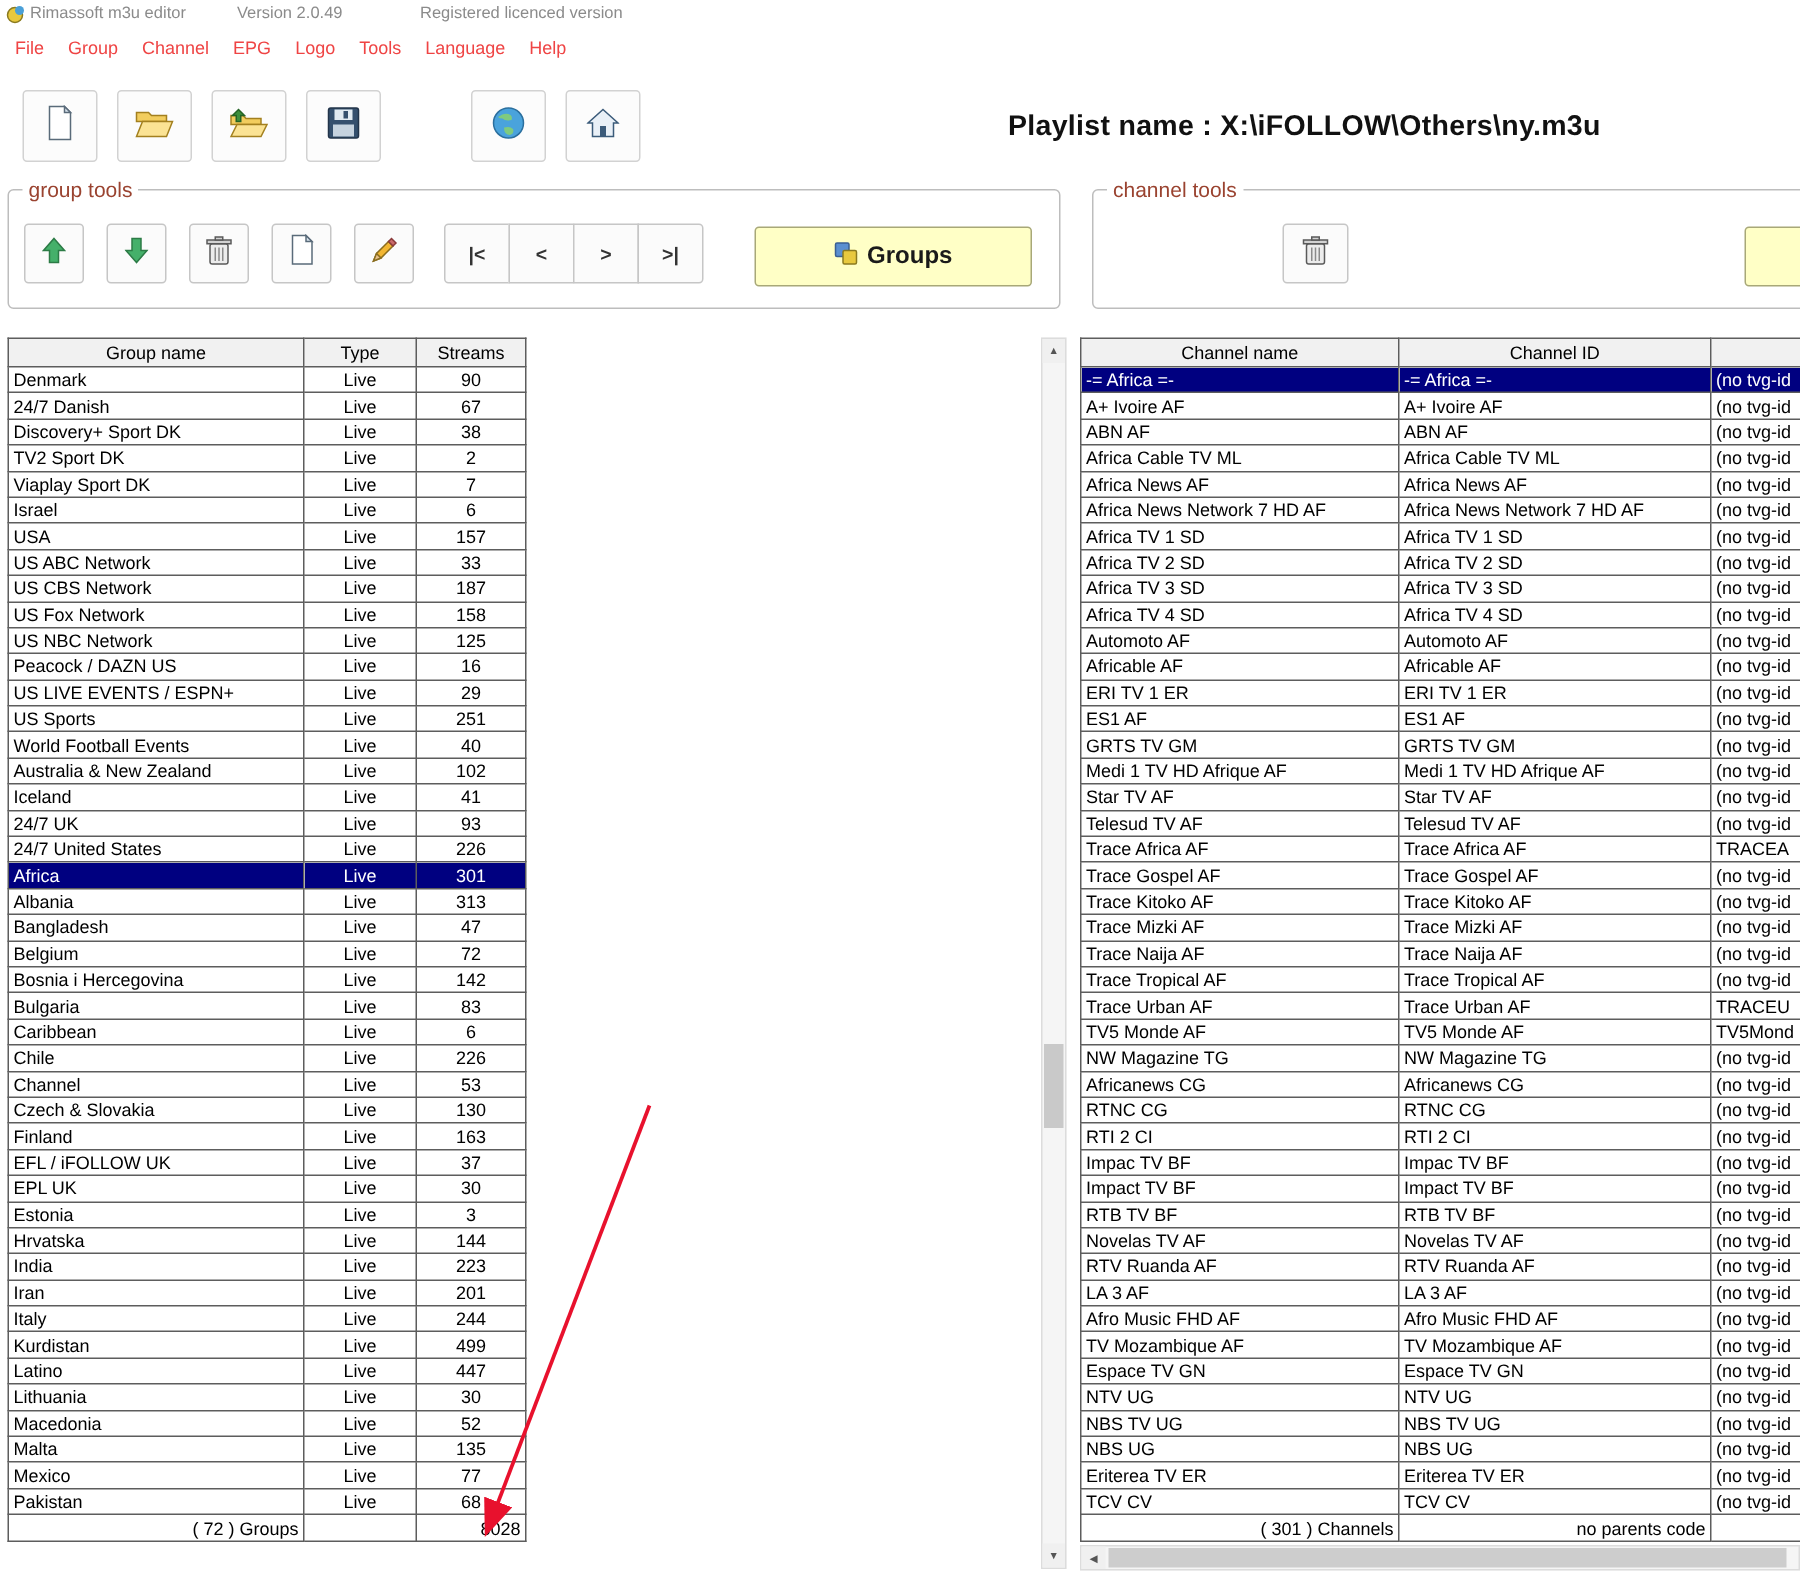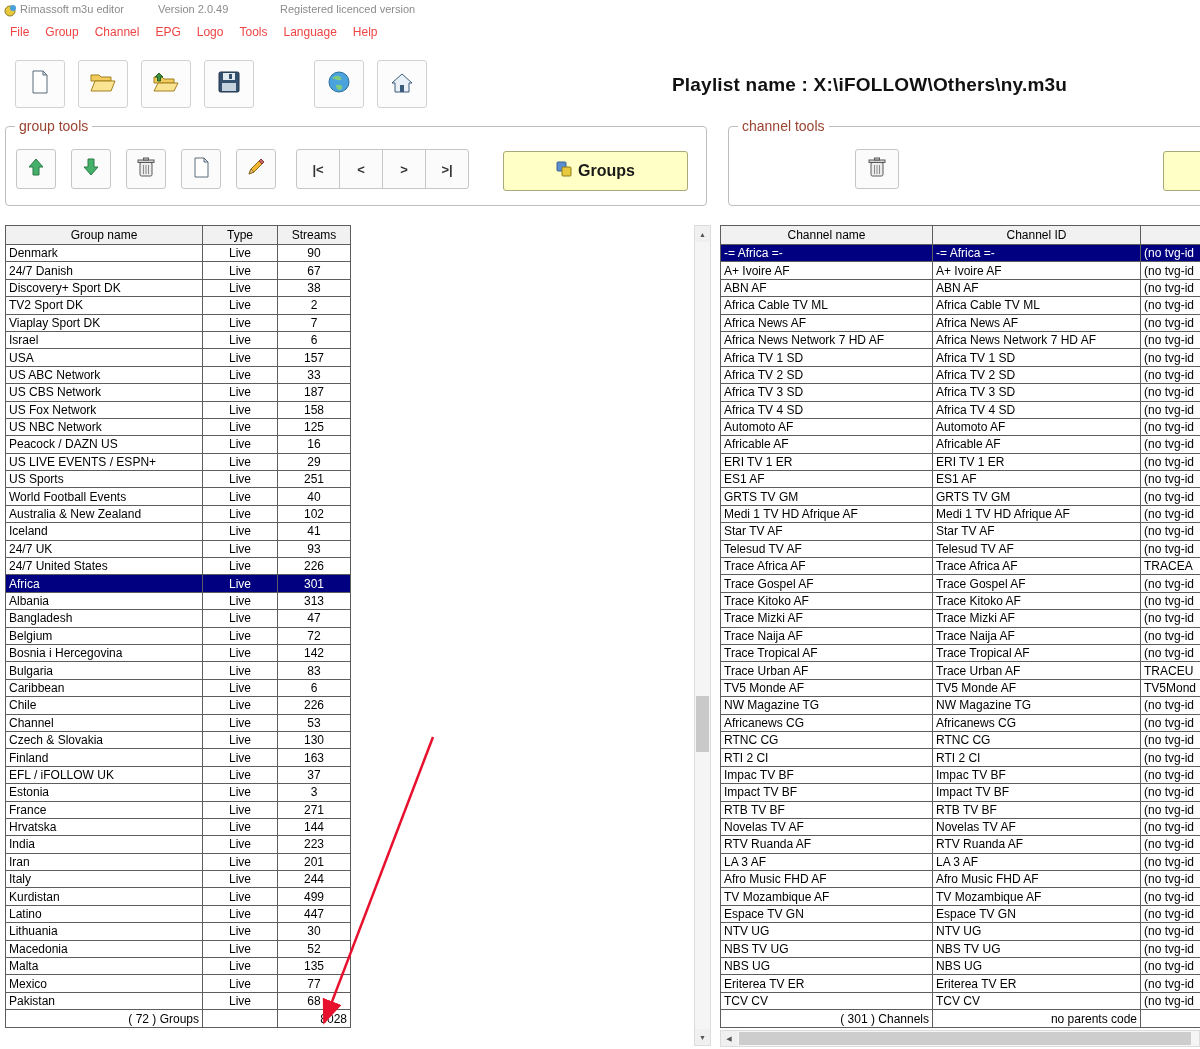--- a/index.html
+++ b/index.html
@@ -383,28 +383,28 @@
           <td>Finland</td>
           <td>Live</td>
           <td>163</td>
         </tr>
         <tr>
           <td>EFL / iFOLLOW UK</td>
           <td>Live</td>
           <td>37</td>
         </tr>
         <tr>
+          <td>EPL UK</td>
+          <td>Live</td>
+          <td>30</td>
+        </tr>
+        <tr>
           <td>Estonia</td>
           <td>Live</td>
           <td>3</td>
-        </tr>
-        <tr>
-          <td>France</td>
-          <td>Live</td>
-          <td>271</td>
         </tr>
         <tr>
           <td>Hrvatska</td>
           <td>Live</td>
           <td>144</td>
         </tr>
         <tr>
           <td>India</td>
           <td>Live</td>
           <td>223</td>

